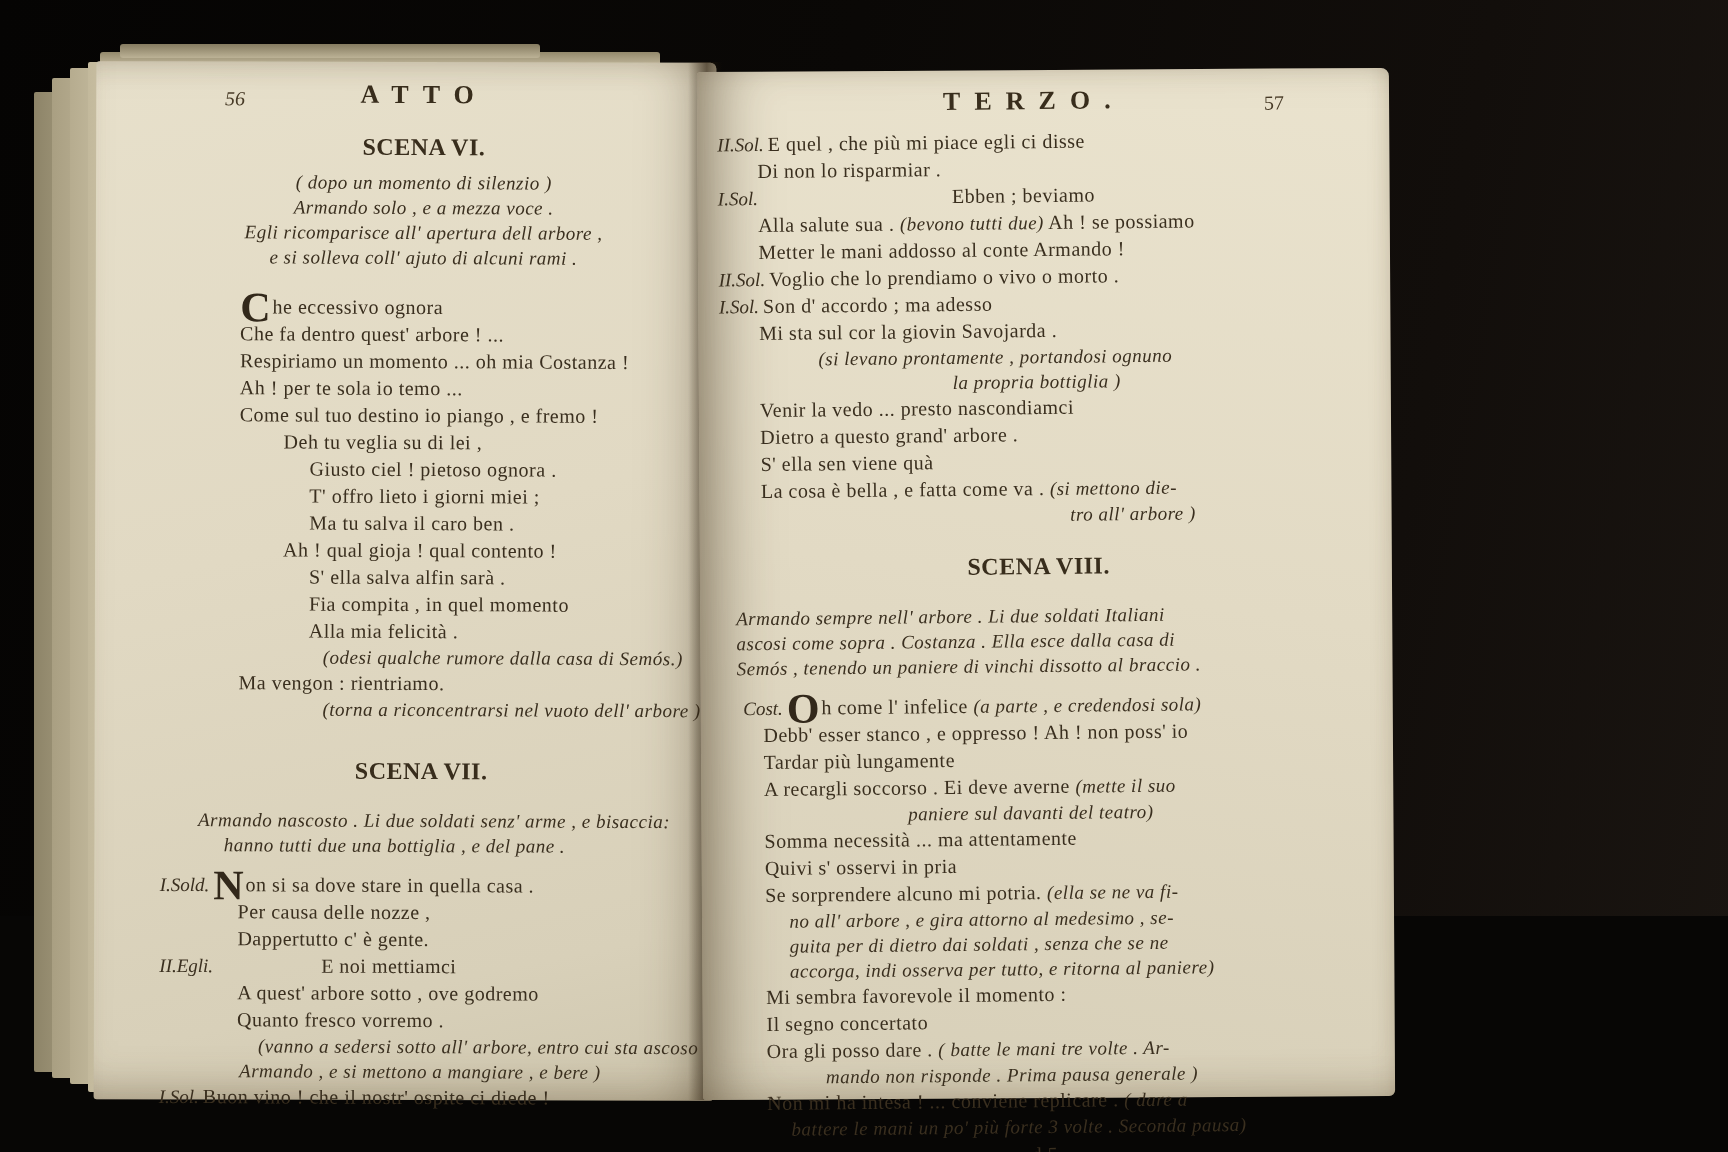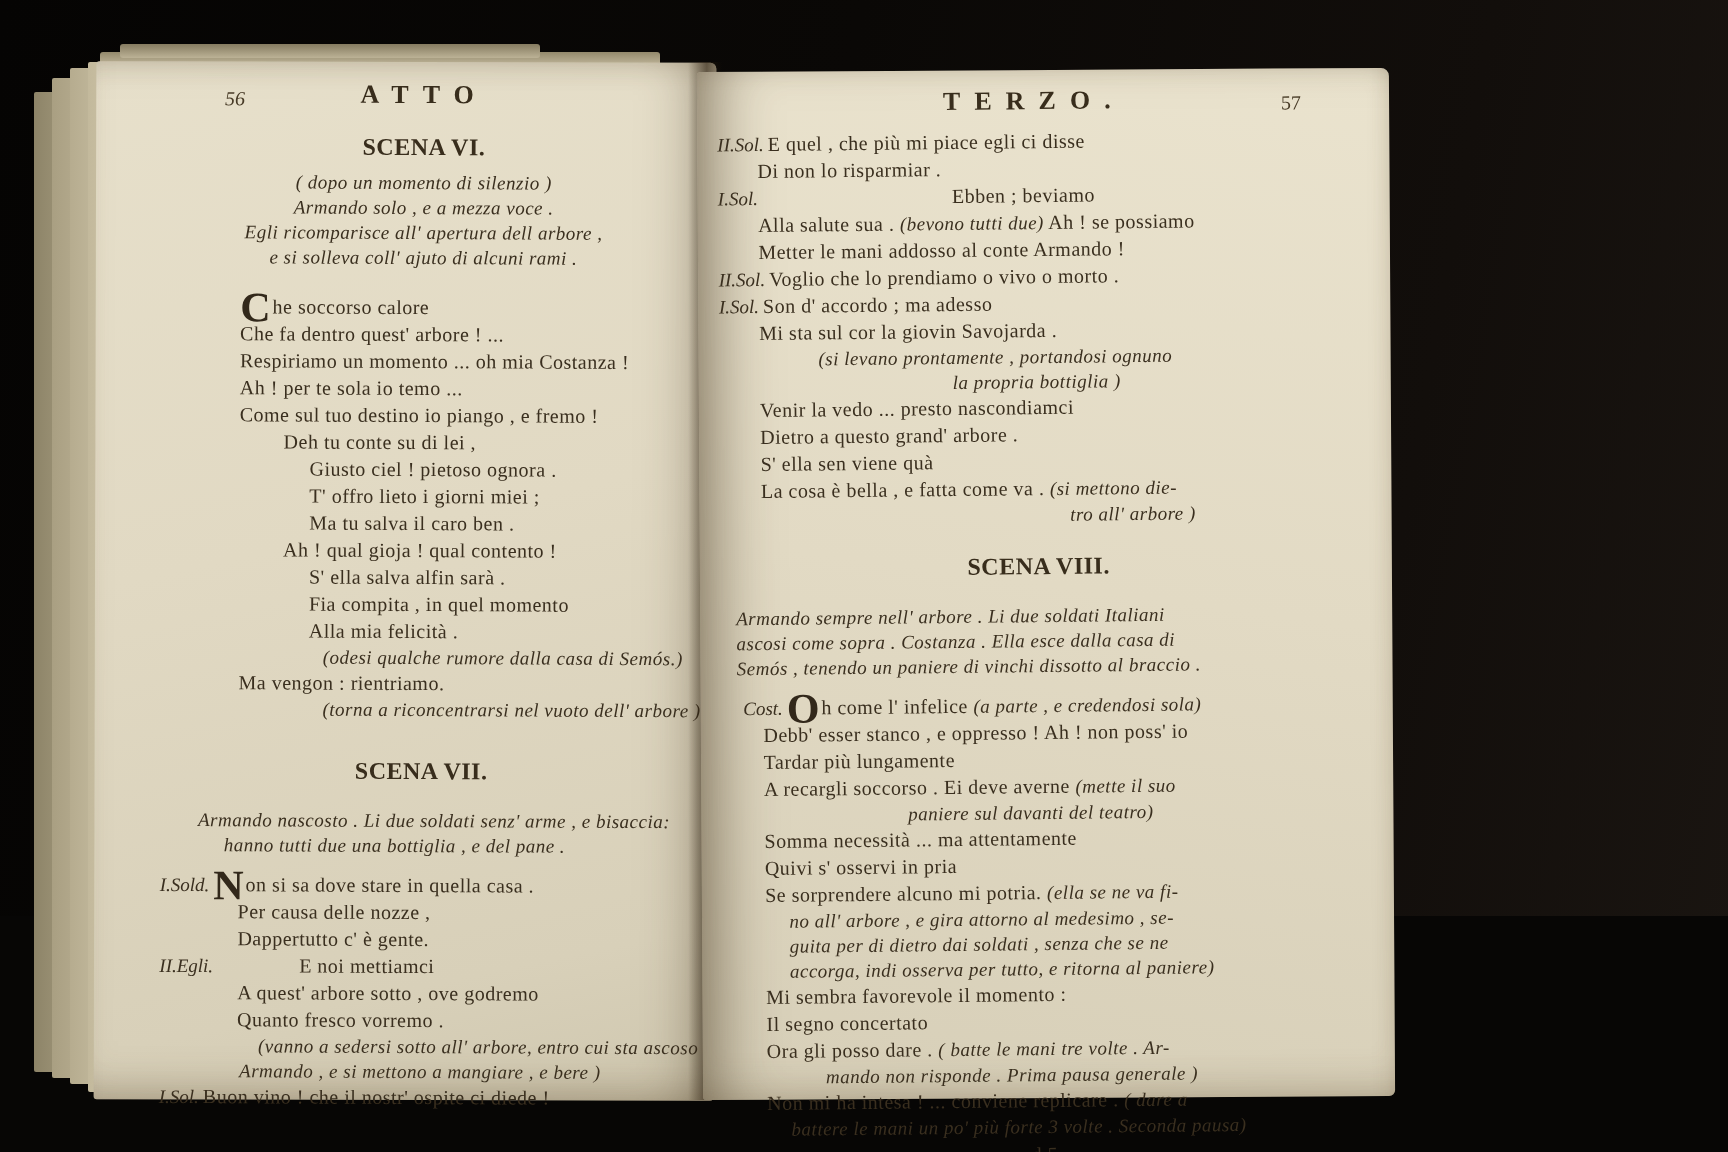--- a/index.html
+++ b/index.html
@@ -27,40 +27,40 @@
     transform:rotate(-.35deg);}
   .gutter{position:absolute;left:688px;top:62px;width:34px;height:1038px;
     background:linear-gradient(90deg,rgba(40,28,12,0) 0%,rgba(40,28,12,.45) 45%,rgba(40,28,12,.55) 55%,rgba(40,28,12,0) 100%);}
   
   .textcol{position:relative;color:#3a2f1f;}
   .pg-left .textcol{padding:18px 26px 0 60px;transform:rotate(.1deg);}
   .pg-right .textcol{padding:16px 30px 0 16px;transform:rotate(-.25deg);}
   .phead{position:relative;text-align:center;height:42px;}
   .pgnum{position:absolute;top:8px;font-size:20px;font-style:italic;color:#473a26;}
   .pg-left .pgnum{left:68px;}
-  .pg-right .pgnum{right:56px;font-style:normal;}
+  .pg-right .pgnum{right:73px;font-style:normal;}
   .act{font-size:26px;letter-spacing:14px;font-weight:bold;color:#382d1c;}
   .ln{font-size:20px;line-height:27px;white-space:nowrap;}
   .ln .txt span{letter-spacing:.5px;}
   .scena{text-align:center;font-size:24px;letter-spacing:10px;font-weight:bold;line-height:34px;margin:8px 0 6px 0;color:#382d1c;}
   .ctr{text-align:center;padding-left:0 !important;}
   .it{font-size:19px;line-height:25px;}
   .it .txt{font-style:italic;}
   .em{font-style:italic;font-size:19px;}
   .spk{font-style:italic;font-size:19px;padding-right:4px;font-family:Liberation Serif, serif;}
   .v{padding-left:84px;}
   .pg-right .v{padding-left:46px;}
   .sp-line{padding-left:6px;}
   .pg-right .sp-line{padding-left:6px;}
   .ih{margin-left:20px;}
   .i1{margin-left:44px;}
   .i2{margin-left:70px;}
   .i3{margin-left:105px;}
   .i4{margin-left:168px;}
-  .push1{margin-left:82px;}
+  .push1{margin-left:104px;}
   .push2{margin-left:190px;}
   .push3{margin-left:355px;}
   .dcap{font-size:42px;line-height:20px;display:inline-block;vertical-align:-8px;font-weight:bold;color:#32281a;padding-right:2px;}
   .gap{height:24px;}
   .gap-sm{height:14px;}
   .sig{margin-top:2px;}
 </style>
 </head>
 <body>
 
@@ -79,26 +79,26 @@
         <span class="pgnum">56</span>
         <span class="act">ATTO</span>
       </div>
       <div>
           <div class="ln scena"><span class="txt "><span>SCENA VI.</span></span></div>
           <div class="ln it ctr"><span class="txt "><span>( dopo un momento di silenzio )</span></span></div>
           <div class="ln it ctr"><span class="txt "><span>Armando solo , e a mezza voce .</span></span></div>
           <div class="ln it ctr"><span class="txt "><span>Egli ricomparisce all' apertura dell arbore ,</span></span></div>
           <div class="ln it ctr"><span class="txt "><span>e si solleva coll' ajuto di alcuni rami .</span></span></div>
           <div class="ln gap"><span class="txt "></span></div>
-          <div class="ln v"><span class="dcap">C</span><span class="txt "><span>he soccorso calore</span></span></div>
+          <div class="ln v"><span class="dcap">C</span><span class="txt "><span>he eccessivo ognora</span></span></div>
           <div class="ln v"><span class="txt "><span>Che fa dentro quest' arbore ! ...</span></span></div>
           <div class="ln v"><span class="txt "><span>Respiriamo un momento ... oh mia Costanza !</span></span></div>
           <div class="ln v"><span class="txt "><span>Ah ! per te sola io temo ...</span></span></div>
           <div class="ln v"><span class="txt "><span>Come sul tuo destino io piango , e fremo !</span></span></div>
-          <div class="ln v i1"><span class="txt "><span>Deh tu conte su di lei ,</span></span></div>
+          <div class="ln v i1"><span class="txt "><span>Deh tu veglia su di lei ,</span></span></div>
           <div class="ln v i2"><span class="txt "><span>Giusto ciel ! pietoso ognora .</span></span></div>
           <div class="ln v i2"><span class="txt "><span>T' offro lieto i giorni miei ;</span></span></div>
           <div class="ln v i2"><span class="txt "><span>Ma tu salva il caro ben .</span></span></div>
           <div class="ln v i1"><span class="txt "><span>Ah ! qual gioja ! qual contento !</span></span></div>
           <div class="ln v i2"><span class="txt "><span>S' ella salva alfin sarà .</span></span></div>
           <div class="ln v i2"><span class="txt "><span>Fia compita , in quel momento</span></span></div>
           <div class="ln v i2"><span class="txt "><span>Alla mia felicità .</span></span></div>
           <div class="ln it i4"><span class="txt "><span>(odesi qualche rumore dalla casa di Semós.)</span></span></div>
           <div class="ln v"><span class="txt "><span>Ma vengon : rientriamo.</span></span></div>
           <div class="ln it i4"><span class="txt "><span>(torna a riconcentrarsi nel vuoto dell' arbore )</span></span></div>

